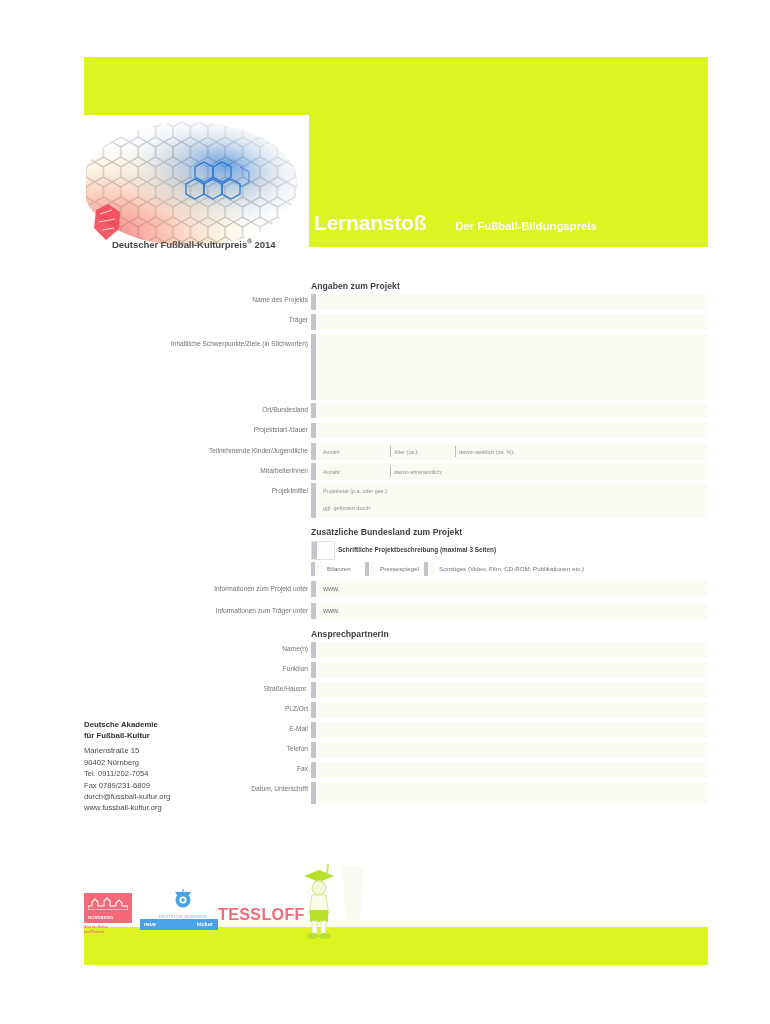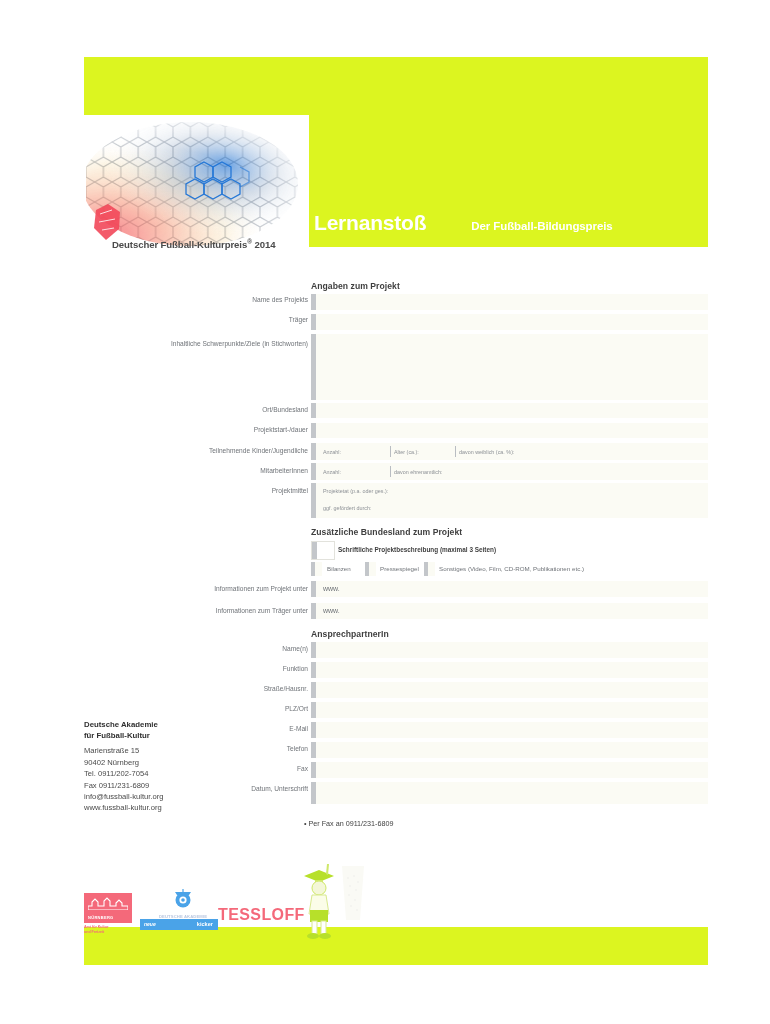--- a/index.html
+++ b/index.html
@@ -6,21 +6,21 @@
   body{width:770px;height:1024px;position:relative;overflow:hidden;
        font-family:"Liberation Sans","DejaVu Sans",sans-serif;
        -webkit-font-smoothing:antialiased;}
 
   .page{position:absolute;left:0;top:0;width:770px;height:1024px;background:#fff;}
 
   
   .hdr-green{position:absolute;left:84px;top:57px;width:624px;height:190px;background:#dcf520;}
   .hdr-white-notch{position:absolute;left:84px;top:115px;width:225px;height:132px;background:#ffffff;}
 
-  .hdr-title{position:absolute;left:314px;top:212px;height:26px;display:flex;align-items:baseline;gap:20px;}
+  .hdr-title{position:absolute;left:314px;top:212px;height:26px;display:flex;align-items:baseline;gap:4px;}
   .hdr-title .big{font-size:21px;font-weight:bold;color:#ffffff;letter-spacing:-.2px;line-height:1;}
   .hdr-title .small{font-size:11.5px;font-weight:bold;color:#ffffff;letter-spacing:-.1px;line-height:1;margin-left:25px;}
 
   
   .logo-mark{position:absolute;left:86px;top:122px;width:225px;height:128px;overflow:hidden;}
   .logo-mark svg{position:absolute;left:0;top:0;}
   .logo-caption{position:absolute;left:112px;top:238px;font-size:9.6px;font-weight:bold;
       color:#4b4b4b;letter-spacing:-.1px;white-space:nowrap;}
   .logo-caption sup{font-size:6.5px;vertical-align:super;}
 
@@ -306,27 +306,26 @@
   <div class="field" style="left:311px;top:782px;width:397px;height:22px;">
       <div class="bar"></div>
     </div>
 
   <div class="addr">
     <div class="b">Deutsche Akademie</div>
     <div class="b" style="margin-bottom:4px;">für Fußball-Kultur</div>
     <div class="n">Marienstraße 15</div>
     <div class="n">90402 Nürnberg</div>
     <div class="n">Tel. 0911/202-7054</div>
-    <div class="n">Fax 0911/231-6809</div>
-    <div class="n">info@fussball-kultur.org</div>
+    <div class="n">Fax 0789/231-6809</div>
+    <div class="n">durch@fussball-kultur.org</div>
     <div class="n">www.fussball-kultur.org</div>
   </div>
 
   <div class="deadline">
-    <div class="l">• Per Fax an 0911/231-6809</div>
   </div>
 
   <div class="ftr-green"></div>
 
   <div class="mascot">
     <svg width="46" height="78" viewBox="0 0 46 78">
       <g>
         <path d="M8 14 L23 8 L38 14 L23 20 Z" fill="#b7e02a"></path>
         <rect x="19" y="18" width="8" height="3" fill="#cfe86a"></rect>
         <path d="M30 12 L31 2 L33 2 L32 13 Z" fill="#cfe86a"></path>

